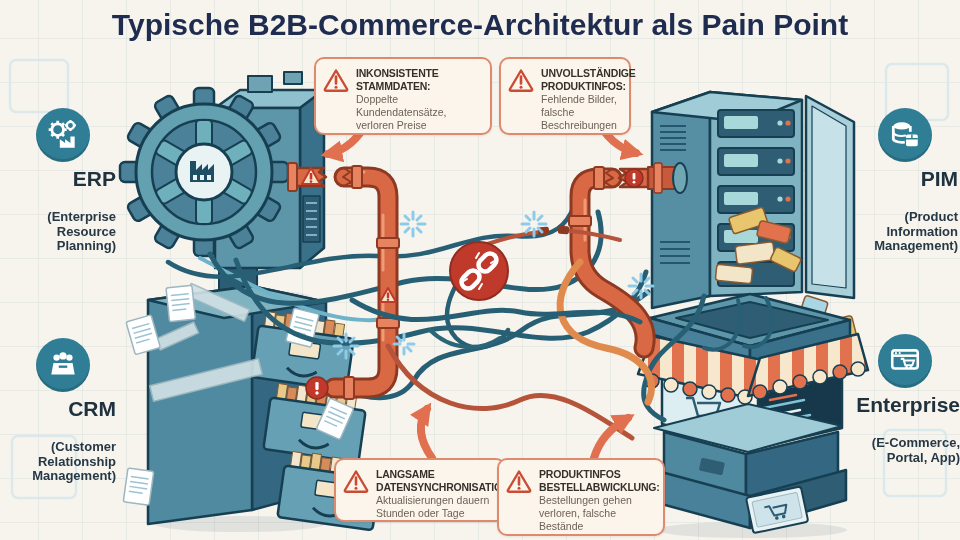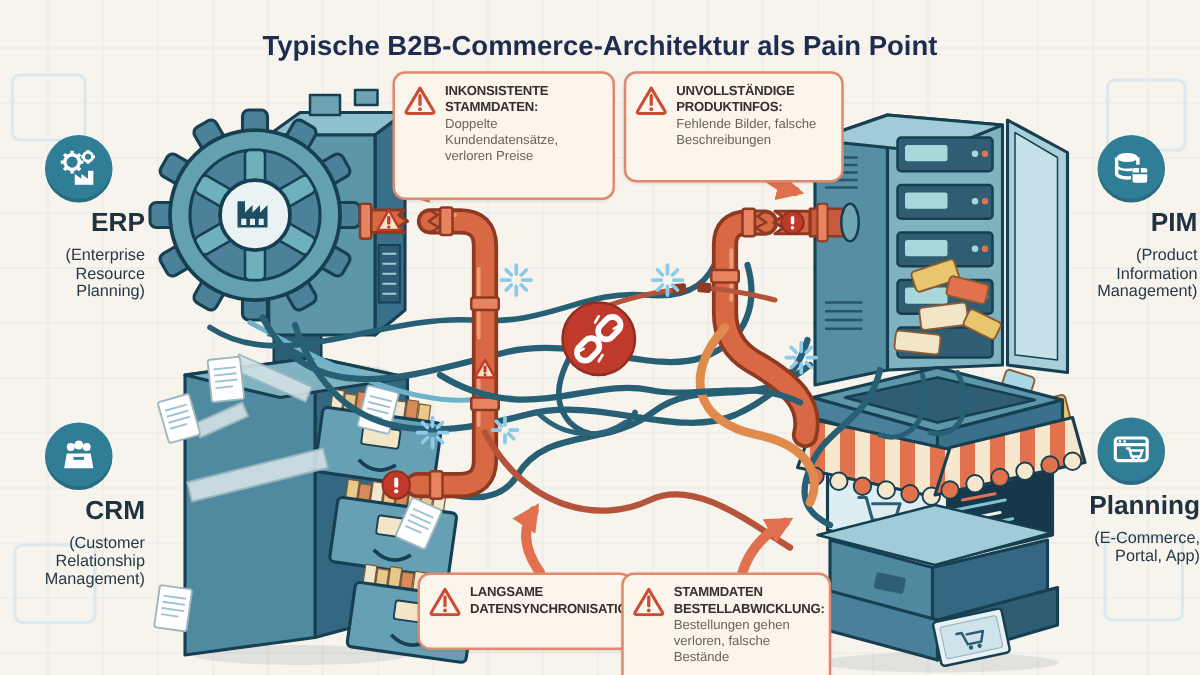--- a/index.html
+++ b/index.html
@@ -7,35 +7,35 @@
     position:relative;width:960px;height:540px;overflow:hidden;
     font-family:"Liberation Sans","DejaVu Sans",sans-serif;
     background-color:#f7f4ee;
     background-image:
       linear-gradient(rgba(150,175,185,.16) 1px, transparent 1px),
       linear-gradient(90deg, rgba(150,175,185,.16) 1px, transparent 1px);
     background-size:44px 44px;background-position:-6px -6px;
   }
   .scene{position:absolute;inset:0;width:960px;height:540px;}
   .title{
-    position:absolute;top:8px;left:0;right:0;margin:16px;text-align:center;
-    font-size:22px;font-weight:800;color:#1e2c50;letter-spacing:0;
+    position:absolute;top:8px;left:0;right:0;margin:0;text-align:center;
+    font-size:30px;font-weight:800;color:#1e2c50;letter-spacing:0;
   }
   .sys{position:absolute;text-align:right;}
   .sys-icon{
     width:54px;height:54px;border-radius:50%;background:#2f7e96;
     margin:0 auto 6px auto;display:flex;align-items:center;justify-content:center;
     box-shadow:inset 0 -3px 0 rgba(0,0,0,.14);
   }
   .sys-name{font-size:21px;font-weight:800;color:#20323e;line-height:1;}
-  .sys-sub{font-size:13px;font-weight:400;color:#273845;line-height:1.12;margin-top:8px;}
+  .sys-sub{font-size:13px;font-weight:700;color:#273845;line-height:1.12;margin-top:21px;}
   .warn{
     position:absolute;display:flex;gap:7px;align-items:flex-start;
     background:#fcf5ec;border:2.5px solid #dd8a6e;border-radius:10px;
-    padding:8px 8px 25px 7px;box-sizing:border-box;
+    padding:8px 8px 0 7px;box-sizing:border-box;
     box-shadow:0 1px 2px rgba(120,80,60,.12);
   }
   .warn-icon{flex:0 0 auto;margin-top:1px;}
   .warn-head{font-size:10.5px;font-weight:800;color:#35302a;line-height:1.2;letter-spacing:-0.2px;}
   .warn-body{font-size:10.5px;font-weight:500;color:#6e6156;line-height:1.25;margin-top:1px;}
   .center-label{
     position:absolute;text-align:center;font-size:19.5px;font-weight:800;
     color:#b5402e;line-height:1.05;
   }
 </style>
@@ -440,65 +440,66 @@
       <svg width="34" height="34" viewBox="0 0 32 32">
         <rect x="4" y="6" width="24" height="17" rx="2.5" fill="none" stroke="#fff" stroke-width="2.4"></rect>
         <line x1="4" y1="11" x2="28" y2="11" stroke="#fff" stroke-width="2.4"></line>
         <circle cx="7.5" cy="8.6" r="1" fill="#fff"></circle>
           <circle cx="11" cy="8.6" r="1" fill="#fff"></circle>
         <path d="M12,14 h2.5 l1.8,6 h6.5 l1.6,-4.5 h-8.5" fill="none" stroke="#fff" stroke-width="1.9"></path>
         <circle cx="17.5" cy="22" r="1.3" fill="#fff"></circle>
           <circle cx="21.5" cy="22" r="1.3" fill="#fff"></circle>
       </svg>
     </div>
-    <div class="sys-name">Planning</div>
+    <div class="sys-name">Enterprise</div>
     <div class="sys-sub">(E-Commerce, Portal, App)</div>
   </div>
 
   <div class="warn" style="left:314px;top:57px;width:178px">
     <svg class="warn-icon" width="26" height="24" viewBox="0 0 26 24">
       <path d="M13,2.5 L24,21 Q24.8,22.8 22.6,22.8 L3.4,22.8 Q1.2,22.8 2,21 Z" fill="none" stroke="#c94c33" stroke-width="2.4" stroke-linejoin="round"></path>
       <line x1="13" y1="8.5" x2="13" y2="15.5" stroke="#c94c33" stroke-width="2.6" stroke-linecap="round"></line>
       <circle cx="13" cy="19.3" r="1.5" fill="#c94c33"></circle>
     </svg>
     <div class="warn-text">
       <div class="warn-head">INKONSISTENTE STAMMDATEN:</div>
       <div class="warn-body">Doppelte Kundendatensätze, verloren Preise</div>
     </div>
   </div>
 
-  <div class="warn" style="left:499px;top:57px;width:176px">
+  <div class="warn" style="left:499px;top:57px;width:132px">
     <svg class="warn-icon" width="26" height="24" viewBox="0 0 26 24">
       <path d="M13,2.5 L24,21 Q24.8,22.8 22.6,22.8 L3.4,22.8 Q1.2,22.8 2,21 Z" fill="none" stroke="#c94c33" stroke-width="2.4" stroke-linejoin="round"></path>
       <line x1="13" y1="8.5" x2="13" y2="15.5" stroke="#c94c33" stroke-width="2.6" stroke-linecap="round"></line>
       <circle cx="13" cy="19.3" r="1.5" fill="#c94c33"></circle>
     </svg>
     <div class="warn-text">
       <div class="warn-head">UNVOLLSTÄNDIGE PRODUKTINFOS:</div>
       <div class="warn-body">Fehlende Bilder, falsche Beschreibungen</div>
     </div>
   </div>
 
   <div class="warn" style="left:334px;top:458px;width:172px">
     <svg class="warn-icon" width="26" height="24" viewBox="0 0 26 24">
       <path d="M13,2.5 L24,21 Q24.8,22.8 22.6,22.8 L3.4,22.8 Q1.2,22.8 2,21 Z" fill="none" stroke="#c94c33" stroke-width="2.4" stroke-linejoin="round"></path>
       <line x1="13" y1="8.5" x2="13" y2="15.5" stroke="#c94c33" stroke-width="2.6" stroke-linecap="round"></line>
       <circle cx="13" cy="19.3" r="1.5" fill="#c94c33"></circle>
     </svg>
     <div class="warn-text">
       <div class="warn-head">LANGSAME DATENSYNCHRONISATION:</div>
+      <div class="warn-body">Aktualisierungen dauern Stunden oder Tage</div>
     </div>
   </div>
 
   <div class="warn" style="left:497px;top:458px;width:168px">
     <svg class="warn-icon" width="26" height="24" viewBox="0 0 26 24">
       <path d="M13,2.5 L24,21 Q24.8,22.8 22.6,22.8 L3.4,22.8 Q1.2,22.8 2,21 Z" fill="none" stroke="#c94c33" stroke-width="2.4" stroke-linejoin="round"></path>
       <line x1="13" y1="8.5" x2="13" y2="15.5" stroke="#c94c33" stroke-width="2.6" stroke-linecap="round"></line>
       <circle cx="13" cy="19.3" r="1.5" fill="#c94c33"></circle>
     </svg>
     <div class="warn-text">
-      <div class="warn-head">STAMMDATEN BESTELLABWICKLUNG:</div>
+      <div class="warn-head">PRODUKTINFOS BESTELLABWICKLUNG:</div>
       <div class="warn-body">Bestellungen gehen verloren, falsche Bestände</div>
     </div>
   </div>
 
 
 </div>
 
 </body></html>

